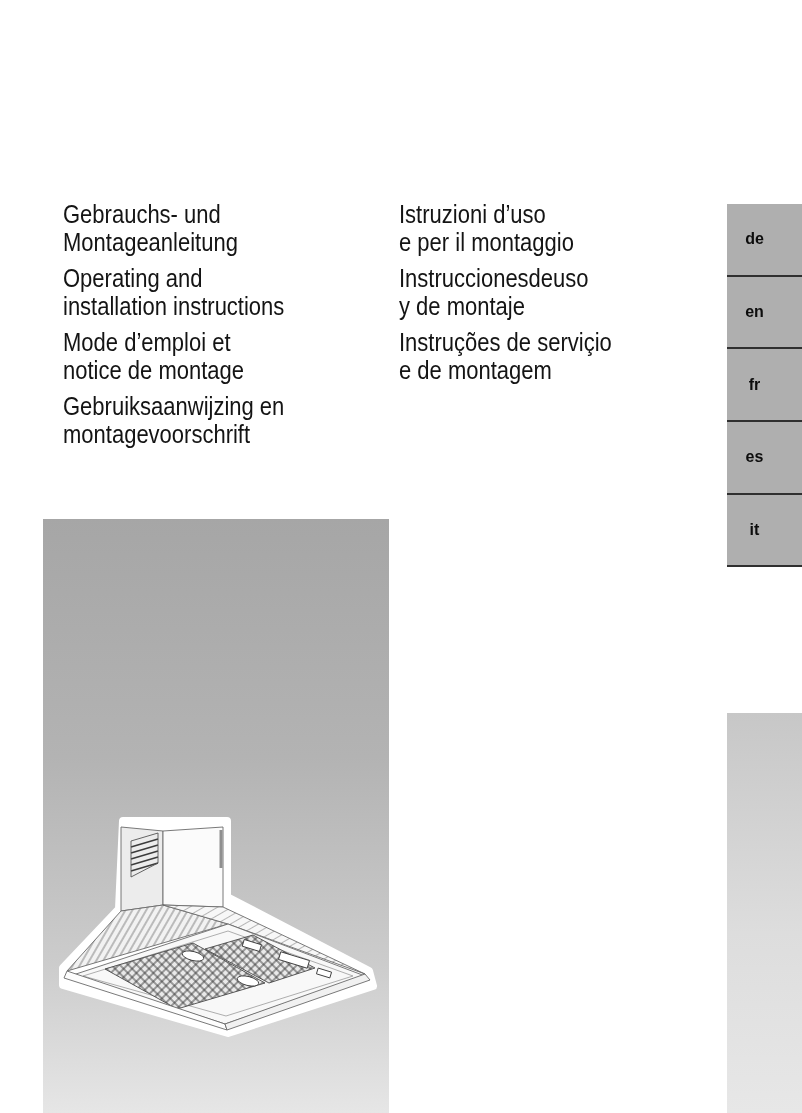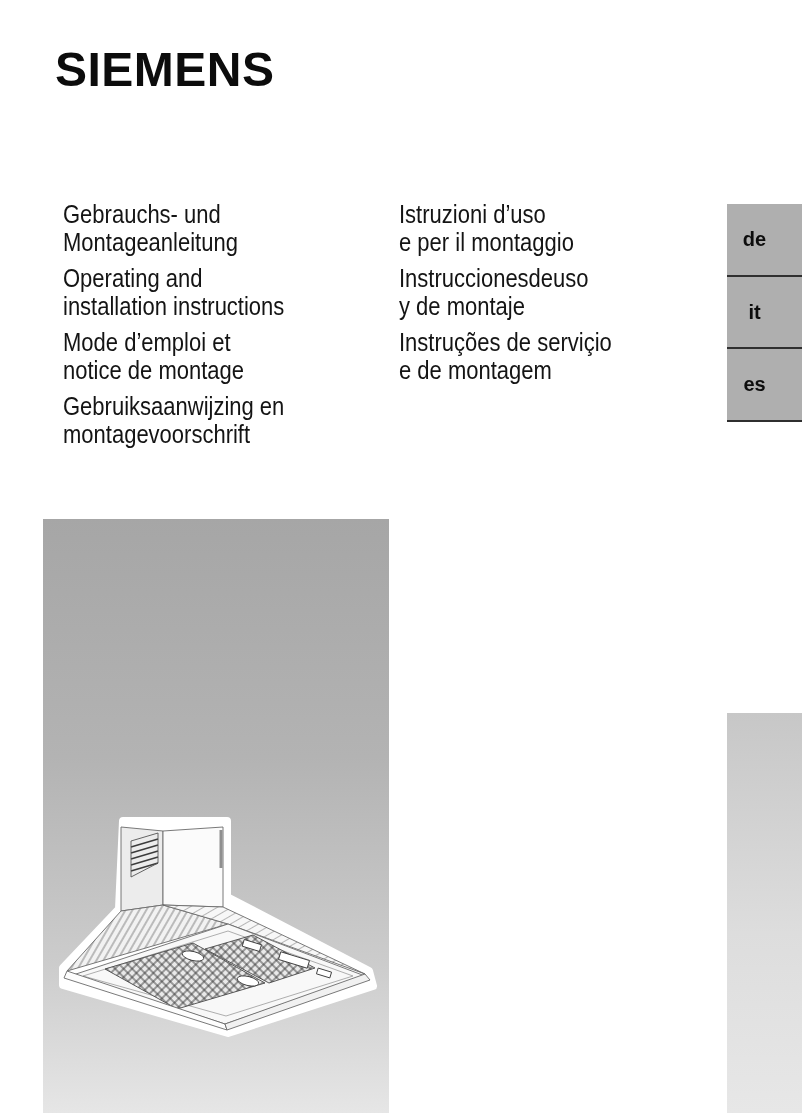--- a/index.html
+++ b/index.html
@@ -46,21 +46,21 @@
   .lang-tab {
     height: 72.7px;
     background: #afafaf;
     border-bottom: 2px solid #2f2f2f;
     display: flex;
     align-items: center;
     justify-content: center;
     padding-right: 20px;
   }
   .lang-label {
-    font-size: 20px;
+    font-size: 16px;
     font-weight: 700;
     color: #0d0d0d;
   }
   .side-strip {
     position: absolute;
     left: 727px;
     top: 713px;
     width: 75px;
     height: 400px;
     background: linear-gradient(180deg, #c7c7c7 0%, #dddddd 55%, #e7e7e7 100%);
@@ -73,43 +73,48 @@
     height: 594px;
     background: linear-gradient(180deg, #a6a6a6 0%, #b3b3b3 40%, #cccccc 75%, #e6e6e6 100%);
   }
   .image-panel svg { position: absolute; left: 0; top: 0; }
 </style>
 </head>
 <body>
 
 <div class="page">
 
-  <div class="logo">SIEMENS</div>
 
   <div class="intro-col left">
       <p class="para"><span>Gebrauchs- und</span><br><span>Montageanleitung</span></p>
       <p class="para"><span>Operating and</span><br><span>installation instructions</span></p>
       <p class="para"><span>Mode d’emploi et</span><br><span>notice de montage</span></p>
       <p class="para"><span>Gebruiksaanwijzing en</span><br><span>montagevoorschrift</span></p>
     </div>
   <div class="intro-col right">
       <p class="para"><span>Istruzioni d’uso</span><br><span>e per il montaggio</span></p>
       <p class="para"><span>Instruccionesdeuso</span><br><span>y de montaje</span></p>
       <p class="para"><span>Instruções de serviçio</span><br><span>e de montagem</span></p>
     </div>
 
   <div class="lang-tabs">
       <div class="lang-tab">
         <span class="lang-label">de</span>
       </div>
       <div class="lang-tab">
-        <span class="lang-label">it</span>
+        <span class="lang-label">en</span>
+      </div>
+      <div class="lang-tab">
+        <span class="lang-label">fr</span>
       </div>
       <div class="lang-tab">
         <span class="lang-label">es</span>
+      </div>
+      <div class="lang-tab">
+        <span class="lang-label">it</span>
       </div>
     </div>
   <div class="side-strip"></div>
 
   <div class="image-panel">
     <svg width="346" height="594" viewBox="0 0 346 594">
       <defs>
         <pattern id="slopehatch" width="6" height="6" patternUnits="userSpaceOnUse" patternTransform="rotate(30)">
           <rect width="6" height="6" fill="#f2f2f2"></rect>
           <line x1="3" y1="0" x2="3" y2="6" stroke="#8d8d8d" stroke-width="1.1"></line>

